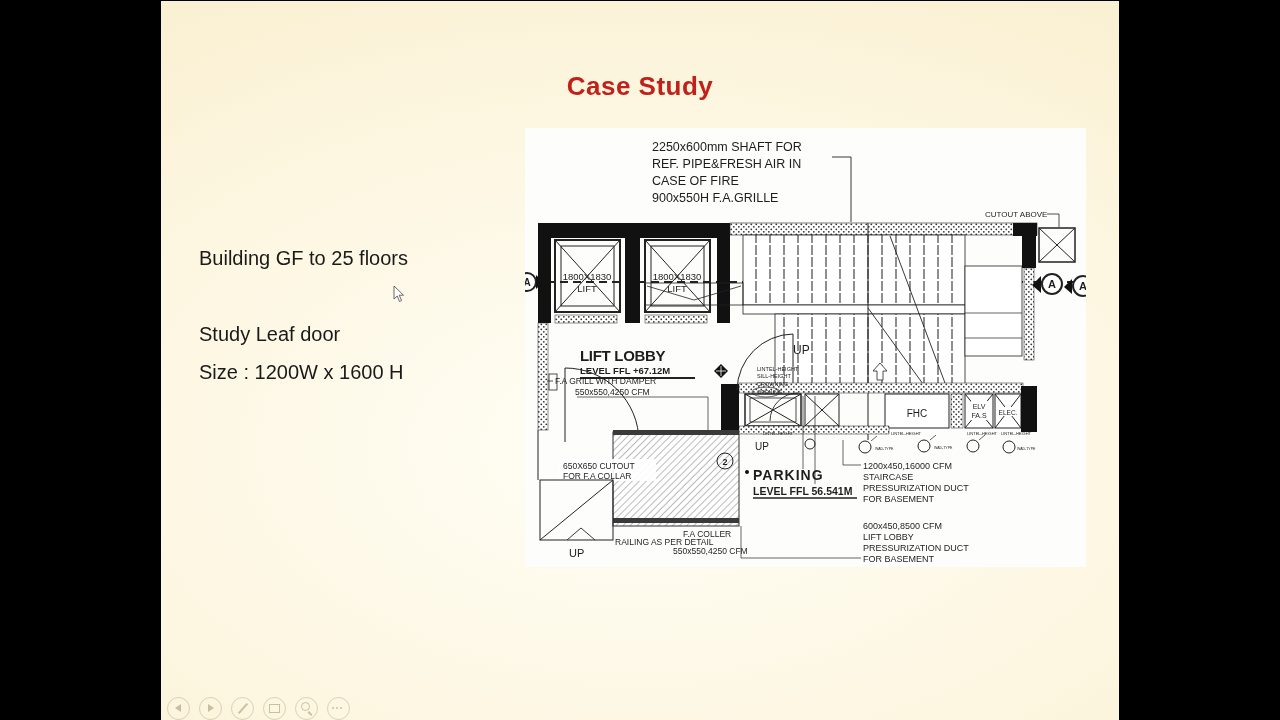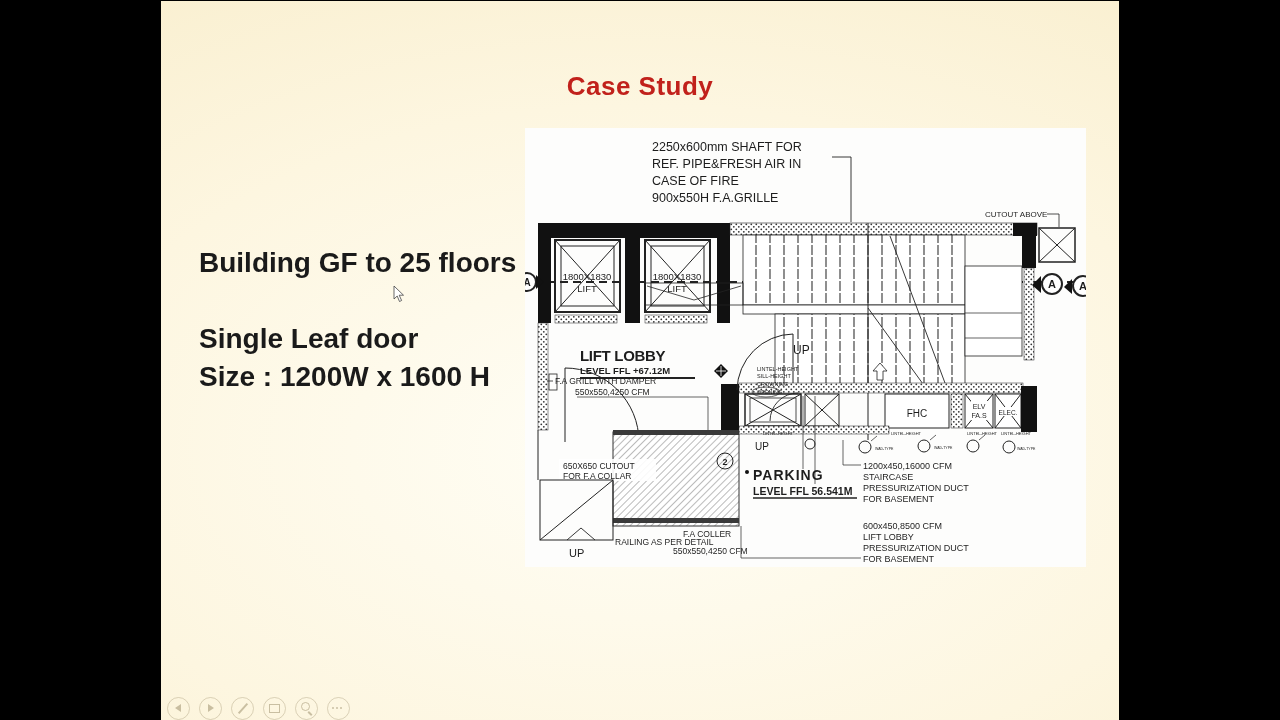--- a/index.html
+++ b/index.html
@@ -2,21 +2,21 @@
 <html><head>
 <meta charset="utf-8">
 <style>
   html,body{margin:0;padding:0;background:#000;}
   body{width:1280px;height:720px;position:relative;overflow:hidden;
        font-family:"Liberation Sans",sans-serif;}
   .slide{position:absolute;left:161px;top:1px;width:958px;height:720px;
          background:radial-gradient(ellipse 120% 95% at 50% 62%, #fffef6 0%, #fdf6e0 50%, #f7ebc6 100%);}
   .title{position:absolute;top:70px;left:0;right:0;text-align:center;
          font-size:26px;font-weight:bold;color:#c1211b;letter-spacing:.5px;}
-  .bullet{position:absolute;left:38px;font-size:28px;font-weight:bold;color:#1a1a1a;}
+  .bullet{position:absolute;left:38px;font-size:20px;font-weight:normal;color:#1a1a1a;}
   .b1{top:246px}.b2{top:322px}.b3{top:360px}
   .panel{position:absolute;left:364px;top:127px;width:561px;height:439px;background:#fdfdfc;}
   .panel svg{display:block}
   svg text{font-family:"Liberation Sans",sans-serif;fill:#1d1d1d;stroke:none;}
   .cursor{position:absolute;left:232px;top:284px;width:12px;height:18px;}
   
   .toolbar{position:absolute;left:6px;bottom:1px;display:flex;gap:9px;opacity:.5;}
   .ticon{width:21px;height:21px;border:1px solid rgba(125,110,70,.55);border-radius:50%;
          position:relative;}
   .tri-l{position:absolute;left:7px;top:6px;width:0;height:0;border-top:4px solid transparent;
@@ -34,21 +34,21 @@
   .dots i{width:2px;height:2px;border-radius:50%;background:rgba(125,110,70,.8);display:block;}
 </style>
 </head>
 <body>
 
 <div class="slide">
 
   <div class="title">Case Study</div>
 
   <div class="bullet b1">Building GF to 25 floors</div>
-  <div class="bullet b2">Single Leaf door</div>
+  <div class="bullet b2">Study Leaf door</div>
   <div class="bullet b3">Size : 1200W x 1600 H</div>
 
   <div class="panel">
     <svg width="561" height="439" viewBox="0 0 561 439">
       <defs>
         <pattern id="stipple" width="5" height="5" patternUnits="userSpaceOnUse">
           <rect width="5" height="5" fill="#fff"></rect>
           <circle cx="1.3" cy="1.3" r="0.9" fill="#333"></circle>
           <circle cx="3.8" cy="3.8" r="0.9" fill="#333"></circle>
         </pattern>

